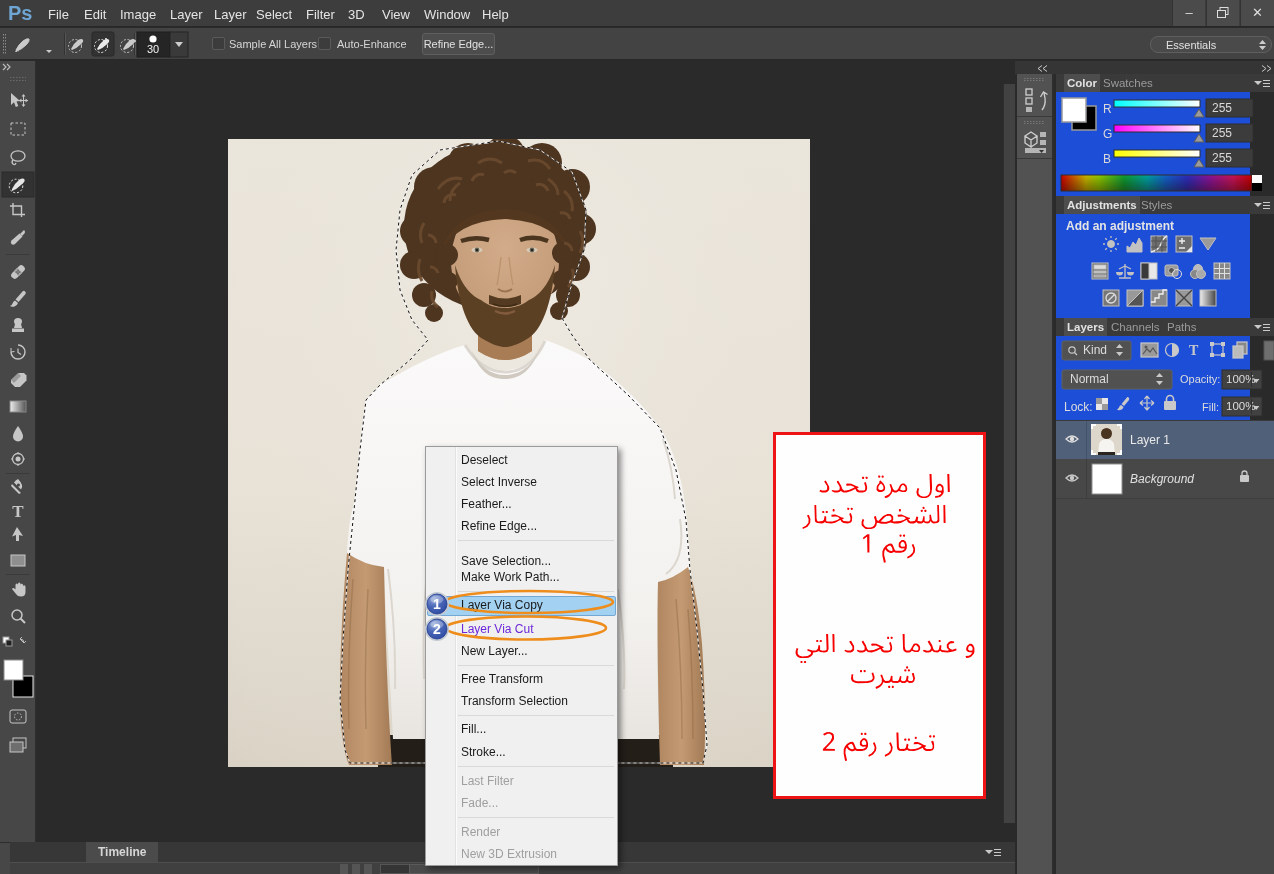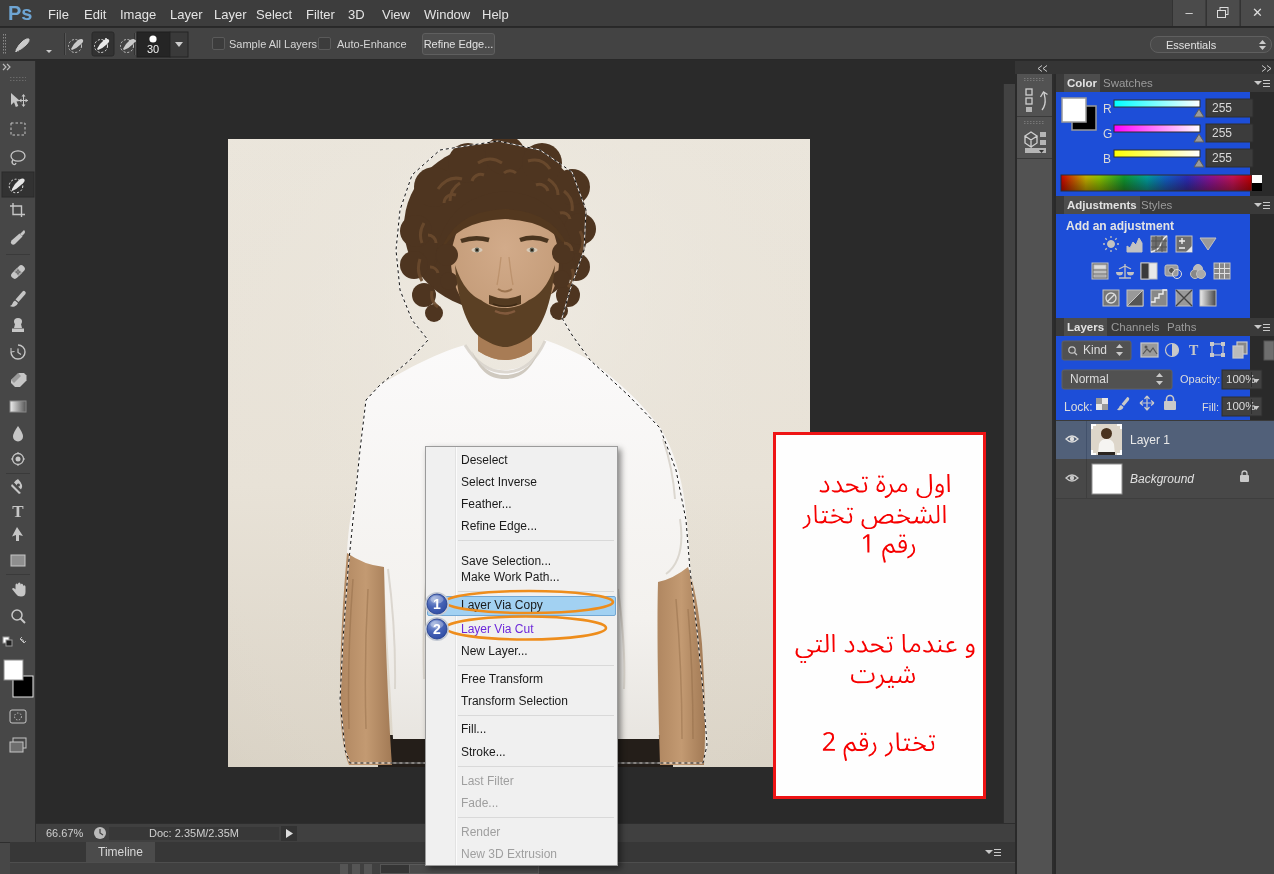--- a/index.html
+++ b/index.html
@@ -347,35 +347,23 @@
     <path d="M227,126 C230,164 240,192 255,200 C265,206 272,208 277,208 C282,208 289,206 299,200 C314,192 324,164 327,126 C320,148 310,157 301,161 C295,166 287,169 277,169 C267,169 259,166 253,161 C244,157 234,148 227,126 Z" fill="#5b4024"></path>
     <path d="M261,156 Q277,163 293,156 L293,165 Q277,171 261,165 Z" fill="#533a20"></path>
     <path d="M265,165 q12,5 24,0" stroke="#3a2713" stroke-width="1.5" fill="none" opacity="0.8"></path>
     <path d="M267,172 q10,5 20,0" stroke="#8a5f42" stroke-width="2.5" fill="none" opacity="0.85"></path>
 
     <path d="M270,2 L312,11 L344,33 L358,71 L356,111 L342,151 L334,179 L344,196 L362,221 L400,256 L432,289 L448,331 L458,381 L462,431 L469,491 L475,551 L479,606 L475,624 L122,624 L117,611 L112,561 L115,501 L120,431 L127,361 L132,311 L138,261 L152,246 L182,221 L200,201 L184,181 L172,151 L168,111 L172,71 L184,36 L212,11 Z" fill="none" stroke="#ffffff" stroke-width="1" opacity="0.9"></path>
     <path d="M270,2 L312,11 L344,33 L358,71 L356,111 L342,151 L334,179 L344,196 L362,221 L400,256 L432,289 L448,331 L458,381 L462,431 L469,491 L475,551 L479,606 L475,624 L122,624 L117,611 L112,561 L115,501 L120,431 L127,361 L132,311 L138,261 L152,246 L182,221 L200,201 L184,181 L172,151 L168,111 L172,71 L184,36 L212,11 Z" fill="none" stroke="#111" stroke-width="1" stroke-dasharray="3,3" stroke-linejoin="round"></path>
   </svg>
   <div id="vscroll" class="abs"></div>
 
-  <div id="statusbar" class="abs">
-    <span class="abs" style="left:10px;top:3px">66.67%</span>
-    <span class="abs" style="left:73px;top:3px;background:#383838;width:170px;height:13px;text-align:center">Doc: 2.35M/2.35M</span>
-    <svg class="abs" style="left:57px;top:2px" width="14" height="15">
-        <circle cx="7" cy="7" r="6" fill="#bbb"></circle>
-        <path d="M7,3 v4 l3,2" stroke="#444" fill="none" stroke-width="1.3"></path>
-      </svg>
-    <svg class="abs" style="left:245px;top:2px" width="16" height="15">
-        <rect width="16" height="15" fill="#333"></rect>
-        <path d="M5,3 l7,4.5 l-7,4.5 z" fill="#ddd"></path>
-      </svg>
-  </div>
 
   <div id="tltabs" class="abs">
-      <div style="position:absolute;left:76px;top:0;height:20px;background:#4b4b4b;color:#d6d6d6;font-size:12px;font-weight:normal;line-height:20px;padding:0 12px">Timeline</div>
+      <div style="position:absolute;left:76px;top:0;height:20px;background:#4b4b4b;color:#d6d6d6;font-size:12px;font-weight:bold;line-height:20px;padding:0 12px">Timeline</div>
   <svg style="position:absolute;right:14px;top:6px" width="16" height="9">
         <path d="M0,2 l4,4 l4,-4 z" fill="#c9c9c9"></path>
         <g stroke="#c9c9c9">
           <line x1="9" y1="1.5" x2="16" y2="1.5"></line>
           <line x1="9" y1="4.5" x2="16" y2="4.5"></line>
           <line x1="9" y1="7.5" x2="16" y2="7.5"></line>
         </g>
       </svg>
     </div>
   <div class="abs" style="left:0;top:842px;width:10px;height:32px;background:#474747;border-top:1px solid #2e2e2e"></div>

